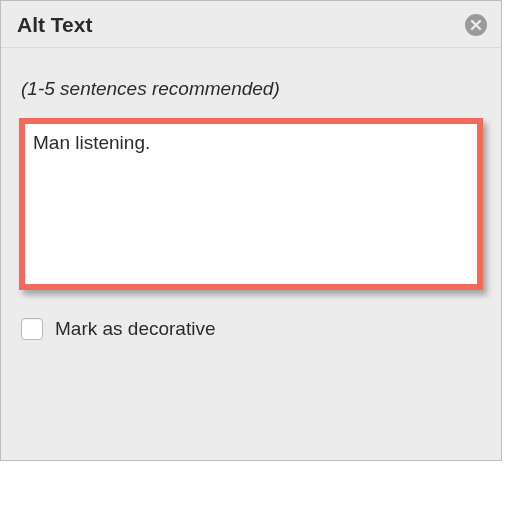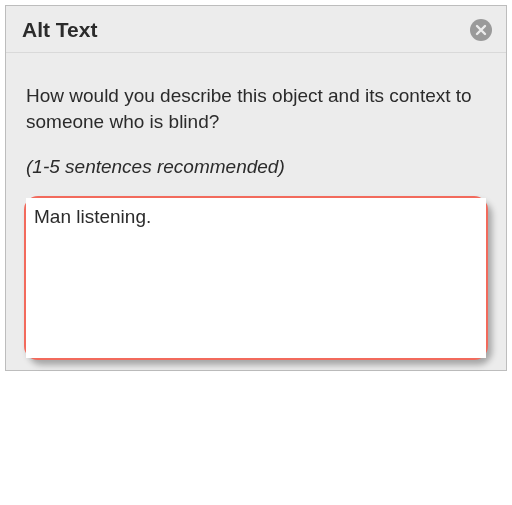--- a/index.html
+++ b/index.html
@@ -8,22 +8,21 @@
       padding: 0;
     }
     body {
       font-family: -apple-system, BlinkMacSystemFont, "Segoe UI", Helvetica, Arial, sans-serif;
       background: #fff;
       width: 512px;
       height: 505px;
     }
     .panel {
       width: 502px;
-      height: 366px;
-      margin: 5px;
+      height: 461px;
       background: #ececec;
       border: 1px solid #bdbdbd;
       position: relative;
       padding: 0;
     }
     .header {
       display: flex;
       align-items: center;
       justify-content: space-between;
       padding: 12px 14px 10px 16px;
@@ -62,22 +61,22 @@
       font-size: 19px;
       font-style: italic;
       color: #2b2b2b;
       margin-bottom: 18px;
     }
     .textarea-wrap {
       position: relative;
       margin: 0 -2px;
     }
     .highlight {
-      border: 2px solid #7f1d1d;
-      border-radius: 14px;
+      border: 6px solid #7f1d1d;
+      border-radius: 0;
       box-shadow: 4px 5px 6px rgba(0,0,0,0.3);
       background: #a3a3a3;
     }
     .alt-textarea {
       width: 100%;
       height: 160px;
       border: none;
       background: #fff;
       resize: none;
       outline: none;
@@ -113,19 +112,22 @@
 <div class="panel">
   <div class="header">
     <div class="title">Alt Text</div>
     <div class="close-btn">
       <svg viewBox="0 0 12 12">
         <path d="M2 2 L10 10 M10 2 L2 10" stroke="#ececec" stroke-width="2.4" stroke-linecap="round" fill="none"></path>
       </svg>
     </div>
   </div>
   <div class="content">
-    <p class="prompt">How would you describe this object and its context to someone who is blind?</p>
     <p class="hint">(1-5 sentences recommended)</p>
     <div class="textarea-wrap highlight" style="border-color: rgb(242, 106, 92);">
       <textarea class="alt-textarea" style="">Man listening.</textarea>
+    </div>
+    <div class="checkbox-row">
+      <div class="checkbox"></div>
+      <span class="checkbox-label">Mark as decorative</span>
     </div>
   </div>
 </div>
 
 </body></html>

